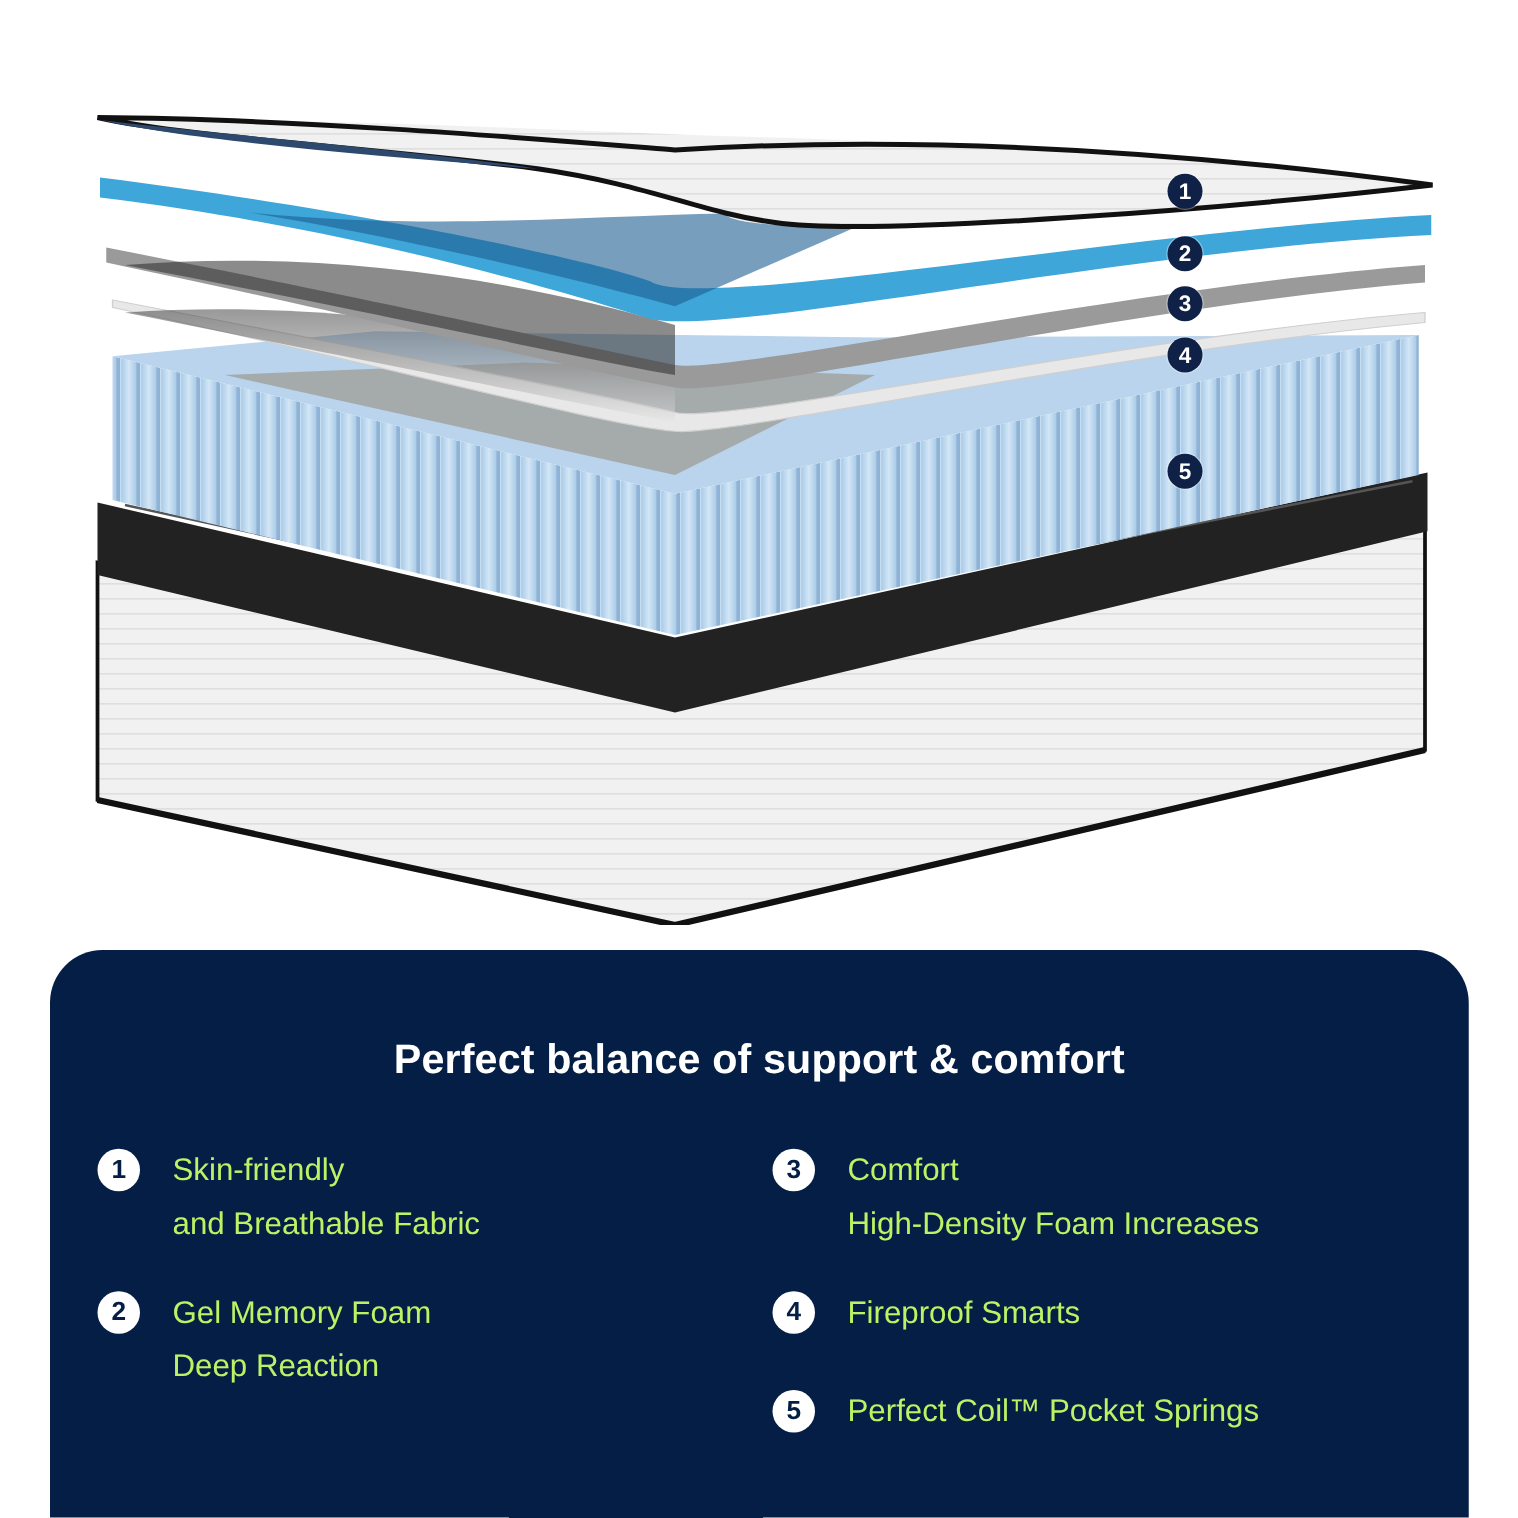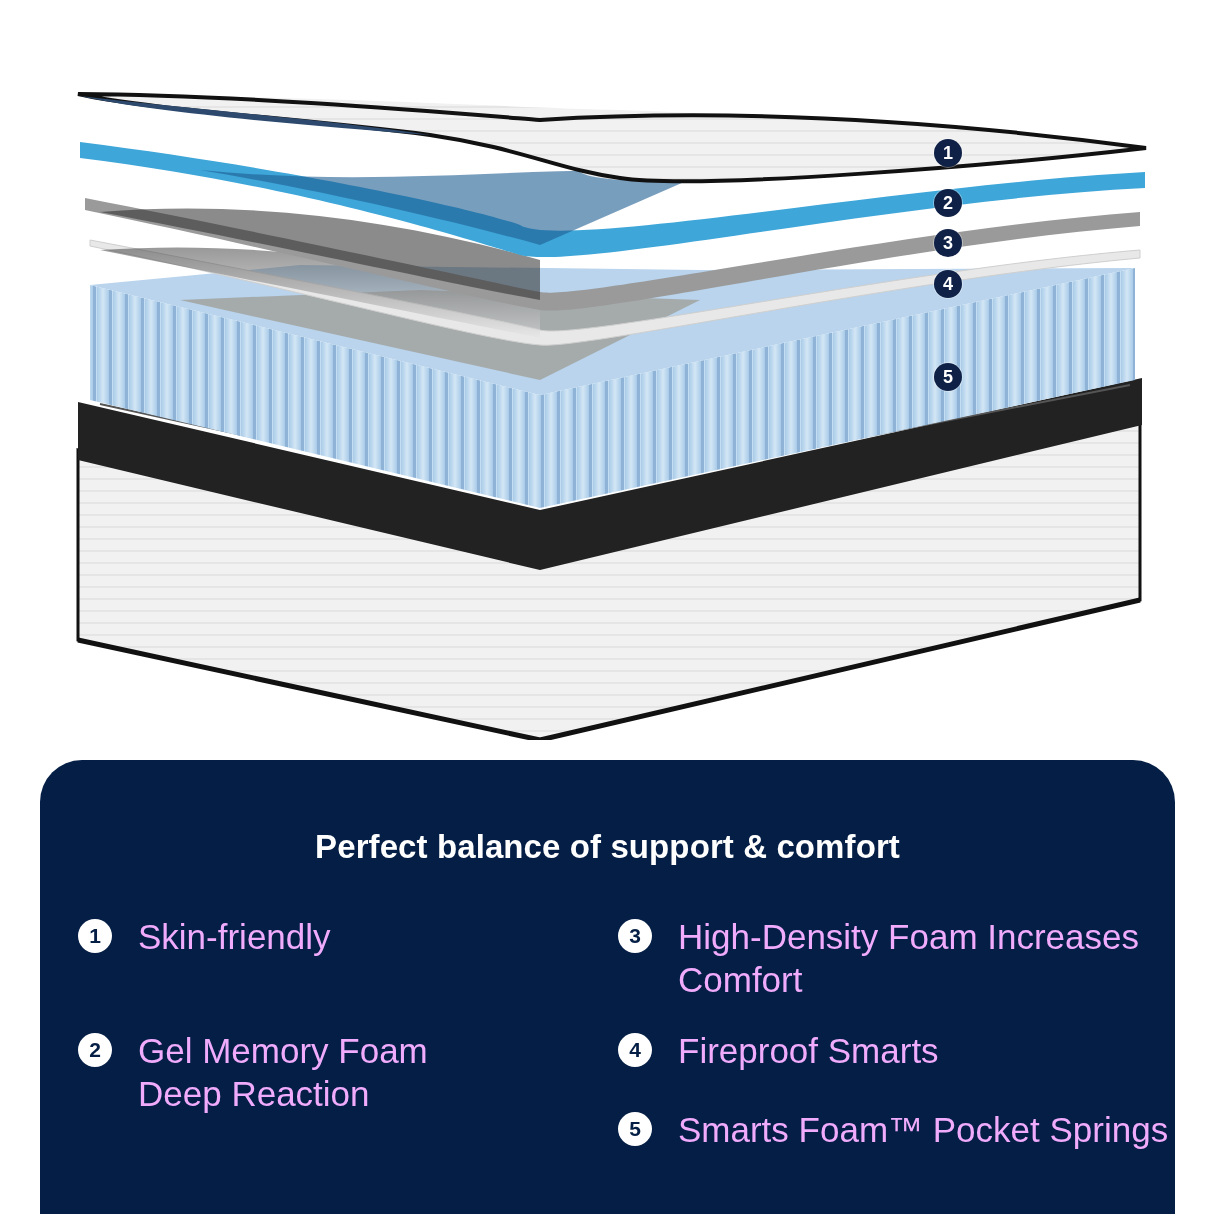--- a/index.html
+++ b/index.html
@@ -10,21 +10,21 @@
             background:#0f2147; color:#fff; font-weight:bold; font-size:18px;
             line-height:28px; text-align:center; box-shadow:0 0 0 1px rgba(255,255,255,0.35); }
   .panel { position:absolute; left:40px; top:760px; width:1135px; height:518px;
            background:#041e45; border-radius:42px; color:#fff; }
   .panel-title { position:absolute; left:0; right:0; top:68px; text-align:center;
                  font-size:33px; font-weight:bold; letter-spacing:0.1px; }
   .feature { position:absolute; display:flex; align-items:flex-start; }
   .feature .num { flex:0 0 auto; width:34px; height:34px; border-radius:50%;
                   background:#ffffff; color:#041e45; font-weight:bold; font-size:21px;
                   line-height:34px; text-align:center; margin-top:4px; }
-  .feature .txt { margin-left:26px; font-size:35px; line-height:43px; color:#f0abfc; }
+  .feature .txt { margin-left:26px; font-size:25px; line-height:43px; color:#bef264; }
   .feature .txt span { display:block; }
 </style>
 </head>
 <body>
 
 <div class="illustration">
   <svg width="1214" height="740" viewBox="0 0 1214 740">
     <defs>
       <linearGradient id="springG" x1="0" x2="1" y1="0" y2="0">
         <stop offset="0" stop-color="#a9cbe8"></stop>
@@ -77,45 +77,46 @@
   <div class="marker" style="left:934px;top:363px;">5</div>
 </div>
 
 <div class="panel">
   <div class="panel-title">Perfect balance of support &amp; comfort</div>
 
   <div class="feature" style="left:38px;top:155px;">
     <div class="num">1</div>
     <div class="txt">
       <span>Skin-friendly</span>
+      <span>and Breathable Fabric</span>
     </div>
   </div>
 
   <div class="feature" style="left:38px;top:269px;">
     <div class="num">2</div>
     <div class="txt">
       <span>Gel Memory Foam</span>
       <span>Deep Reaction</span>
     </div>
   </div>
 
   <div class="feature" style="left:578px;top:155px;">
     <div class="num">3</div>
     <div class="txt">
+      <span>Comfort</span>
       <span>High-Density Foam Increases</span>
-      <span>Comfort</span>
     </div>
   </div>
 
   <div class="feature" style="left:578px;top:269px;">
     <div class="num">4</div>
     <div class="txt">
       <span>Fireproof Smarts</span>
     </div>
   </div>
 
   <div class="feature" style="left:578px;top:348px;">
     <div class="num">5</div>
     <div class="txt">
-      <span>Smarts Foam™ Pocket Springs</span>
+      <span>Perfect Coil™ Pocket Springs</span>
     </div>
   </div>
 </div>
 
 </body></html>

